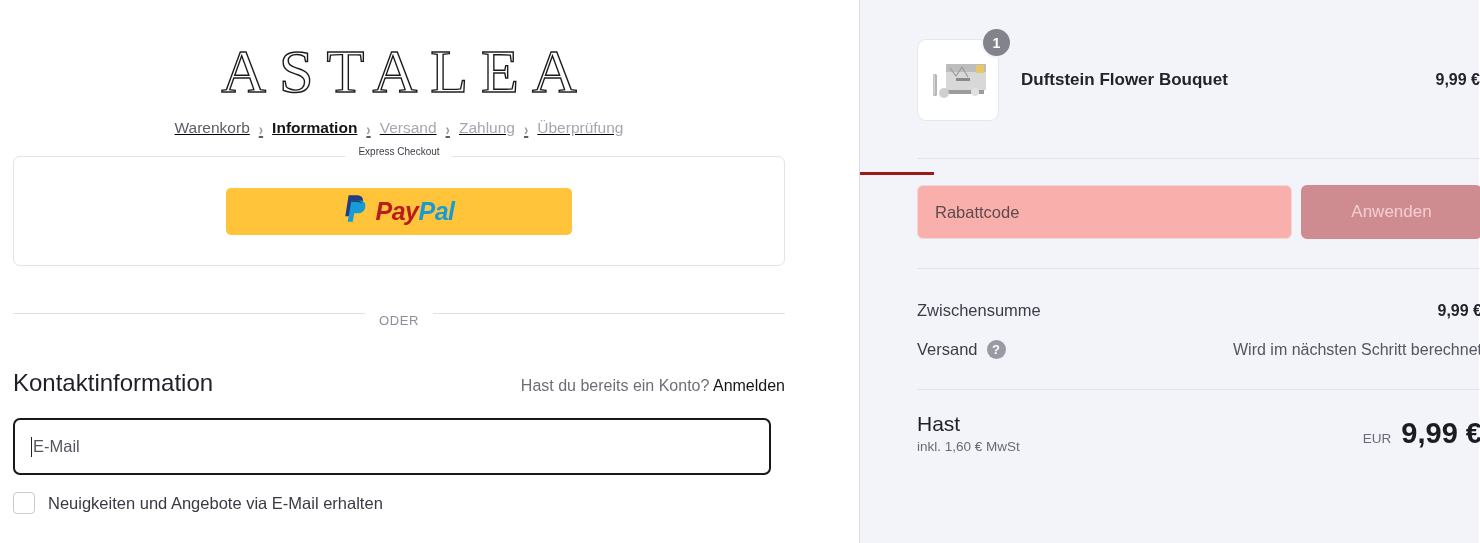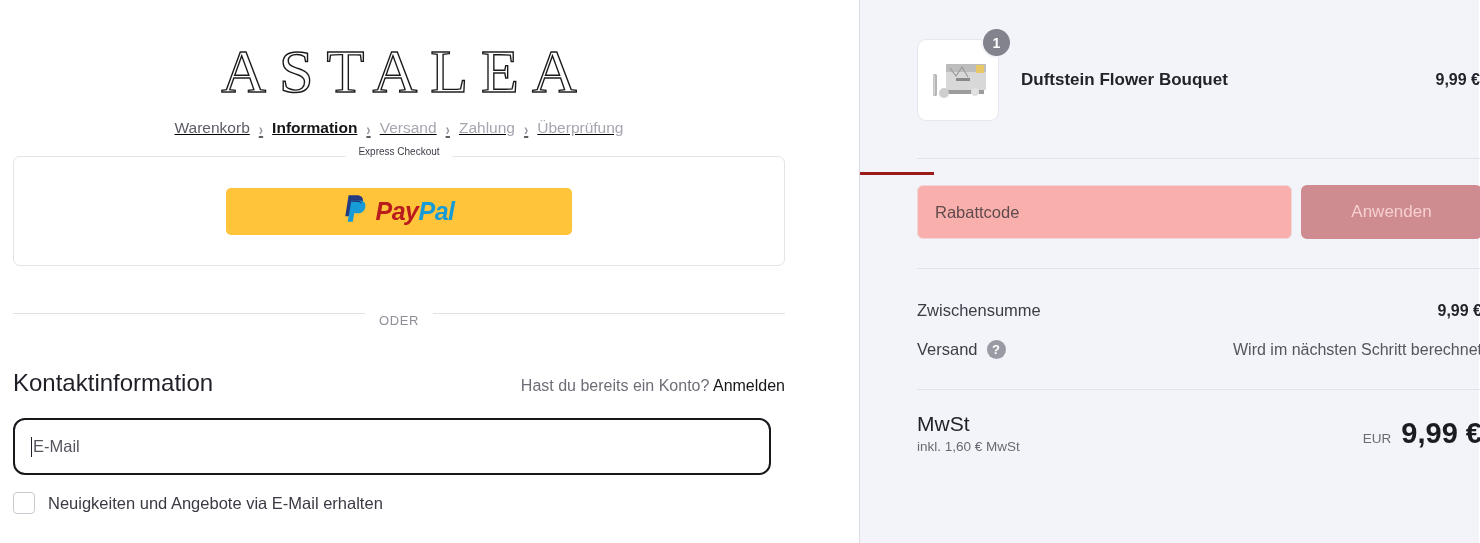--- a/index.html
+++ b/index.html
@@ -92,21 +92,21 @@
   }
   .contact-title { font-size: 24px; color: #1f1f28; font-weight: normal; }
   .account-note { font-size: 16px; color: #6e6e78; }
   .account-link { color: #16161a; cursor: pointer; }
 
   
   .email-field {
     margin-top: 17px;
     width: 758px; height: 57px;
     border: 2.5px solid #17171c;
-    border-radius: 12px;
+    border-radius: 7px;
     background: #ffffff;
     display: flex; align-items: center;
     padding: 0 16px;
     position: relative;
   }
   .caret {
     width: 1px; height: 20px; background: #202028; margin-right: 1px;
   }
   .email-placeholder { font-size: 16.5px; color: #55555f; }
 
@@ -326,21 +326,21 @@
             <span class="help-icon">?</span>
           </div>
           <div class="total-value muted">Wird im nächsten Schritt berechnet</div>
         </div>
       </div>
 
       <div class="divider"></div>
 
       <div class="grand">
         <div class="grand-left">
-          <div class="grand-label">MwSt</div>
+          <div class="grand-label">Hast</div>
           <div class="grand-sub">inkl. 1,60 € MwSt</div>
         </div>
         <div class="grand-right">
           <span class="grand-cur">EUR</span>
           <span class="grand-amount">9,99 €</span>
         </div>
       </div>
 
     </div>
   </div>

